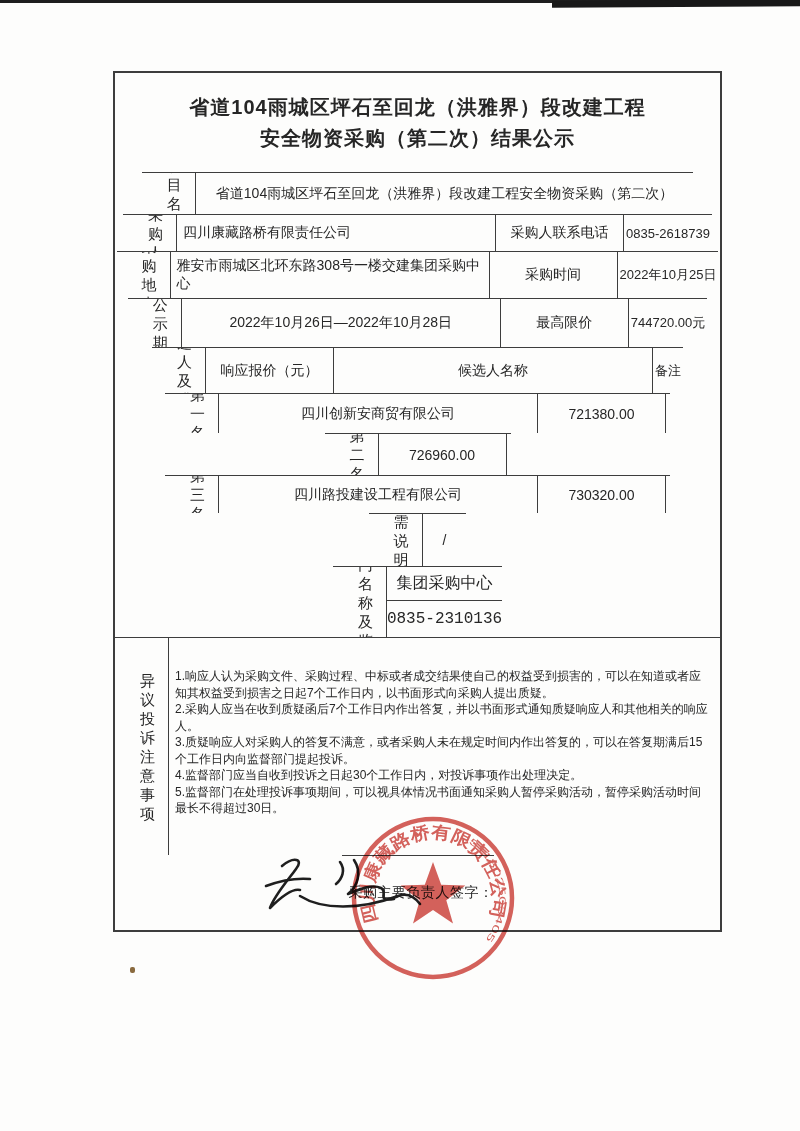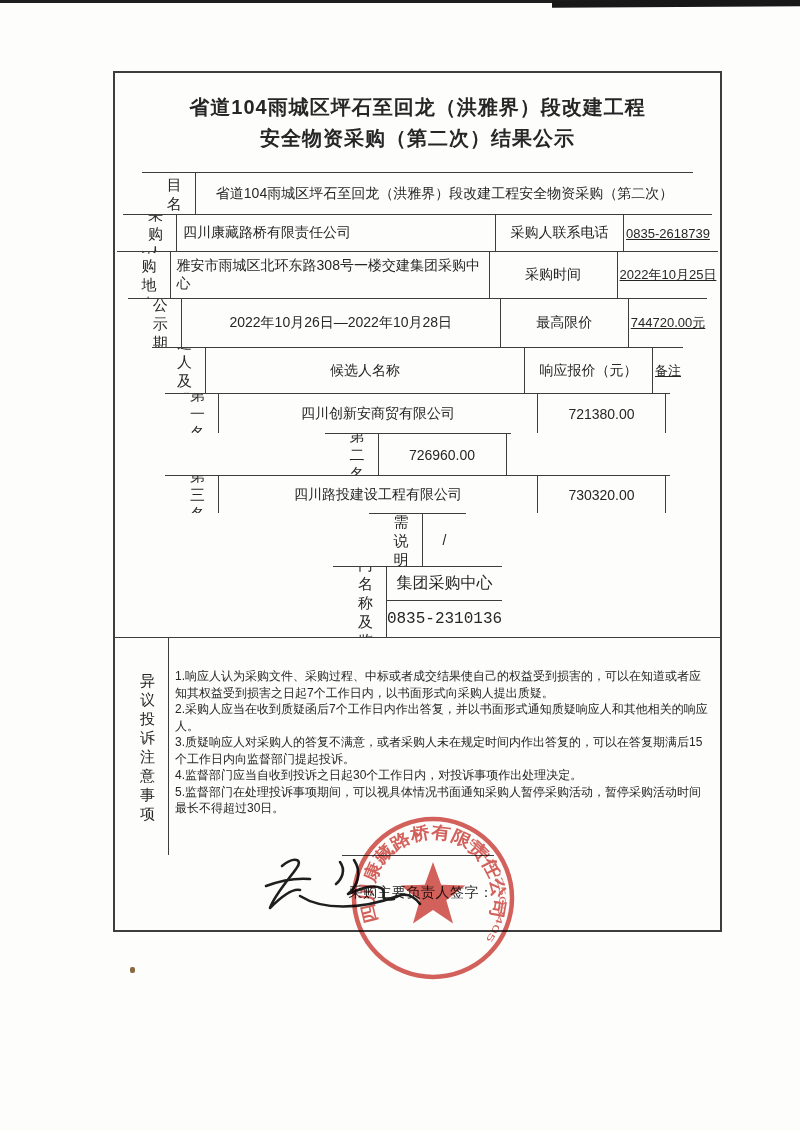--- a/index.html
+++ b/index.html
@@ -18,21 +18,21 @@
     display:flex;flex-direction:column;background:transparent;align-items:center;
   }
   .row{display:flex;box-sizing:border-box;border-top:1.5px solid #3d3d3d;flex:none;}
   .row:first-child{border-top:none;}
   .c{box-sizing:border-box;border-left:1.5px solid #3d3d3d;display:flex;align-items:center;overflow:hidden;}
   .c:first-child{border-left:none;padding-left:25px;}
   .c1{width:53px;padding:2px 1px 2px 3px;font-size:15px;line-height:19px;letter-spacing:.5px;}
   .c2{width:319px;padding:2px 6px;font-size:14px;}
   .c2.center{justify-content:center;text-align:center;}
   .c3{width:128px;justify-content:center;text-align:center;font-size:14px;padding:2px;}
-  .c4{flex:1;justify-content:center;text-align:center;font-size:13px;padding:2px;text-decoration:underline;}
+  .c4{flex:1;justify-content:center;text-align:center;font-size:13px;padding:2px;}
   .titleRow{flex-direction:column;justify-content:center;align-items:center;
     font-size:20px;font-weight:bold;line-height:31px;letter-spacing:1px;}
   .merged{flex:1;padding:2px 20px;font-size:14px;display:flex;align-items:center;border-left:1.5px solid #3d3d3d;box-sizing:border-box;}
   .merged.center{justify-content:center;text-align:center;}
   .supRight{flex:1;display:flex;flex-direction:column;border-left:1.5px solid #3d3d3d;box-sizing:border-box;}
   .supSub{flex:none;display:flex;align-items:center;justify-content:center;font-size:16px;box-sizing:border-box;}
   .supSub + .supSub{border-top:1.5px solid #3d3d3d;font-family:Liberation Mono, monospace;}
   .objContent{flex:1;border-left:1.5px solid #3d3d3d;box-sizing:border-box;
     padding:30px 8px 6px 6px;font-size:12px;line-height:16.5px;display:block;}
   .objContent div{margin:0;}
@@ -77,22 +77,22 @@
 
   <div class="row" style="height:49px">
     <div class="c c1">公示期</div>
     <div class="c c2 center">2022年10月26日—2022年10月28日</div>
     <div class="c c3">最高限价</div>
     <div class="c c4">744720.00元</div>
   </div>
 
   <div class="row" style="height:46px">
     <div class="c c1">候选人及排序</div>
+    <div class="c c3">响应报价（元）</div>
     <div class="c c2 center">候选人名称</div>
-    <div class="c c3">响应报价（元）</div>
     <div class="c c4">备注</div>
   </div>
 
   <div class="row" style="height:40px">
     <div class="c c1">第一名</div>
     <div class="c c2 center">四川创新安商贸有限公司</div>
     <div class="c c3">721380.00</div>
     <div class="c c4"></div>
   </div>
 

